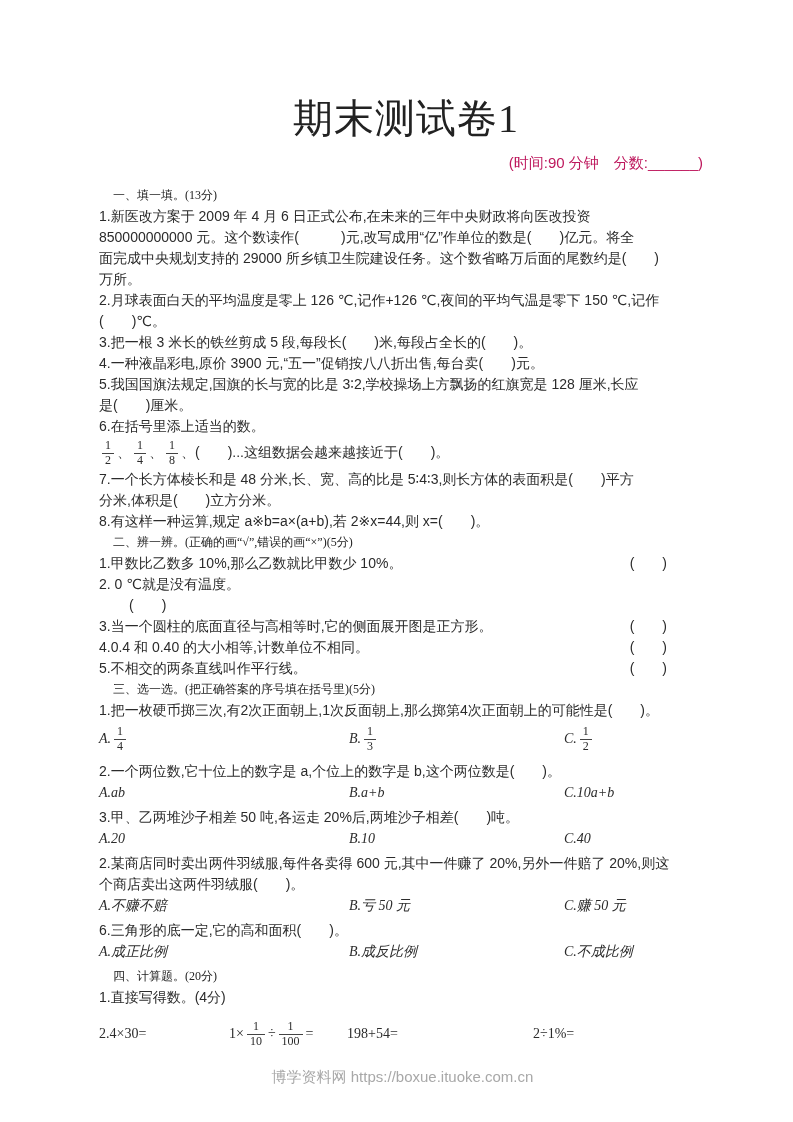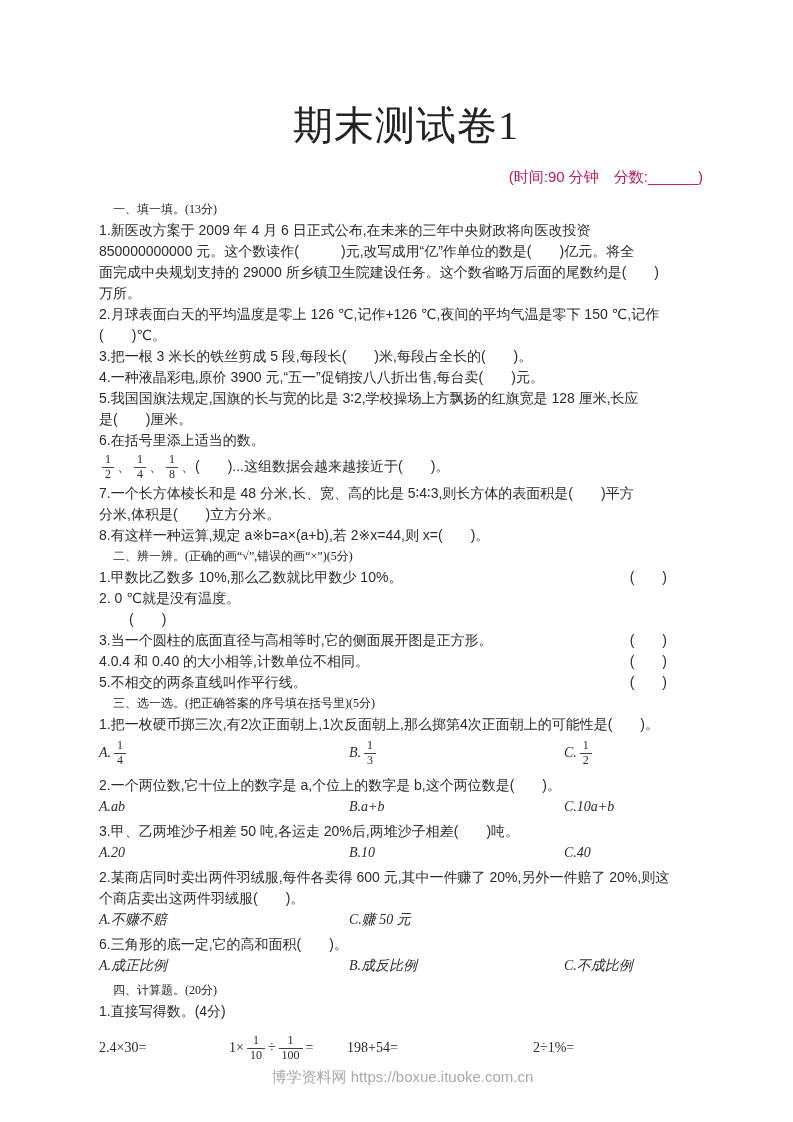--- a/index.html
+++ b/index.html
@@ -3,21 +3,21 @@
 <meta charset="utf-8">
 <style>
   html,body{margin:0;padding:0}
   body{
     width:793px;height:1122px;background:#ffffff;position:relative;overflow:hidden;
     color:#2b2b2b;font-family:"Liberation Sans","DejaVu Sans",sans-serif;font-size:14px;
   }
   .content{padding:86px 80px 0 99px}
   .title{
     font-family:"Liberation Serif","DejaVu Serif",serif;font-weight:400;
-    font-size:40px;line-height:46px;text-align:center;margin:17px;letter-spacing:1px;color:#222;
+    font-size:40px;line-height:46px;text-align:center;margin:10px;letter-spacing:1px;color:#222;
   }
   .meta{
     text-align:right;margin:4px 10px 12px 0;font-size:15px;line-height:21px;color:#be185d;
   }
   .sec-heading{
     font-family:"Liberation Serif","DejaVu Serif",serif;font-size:12px;
     line-height:21px;margin-left:14px;white-space:nowrap;color:#222;
   }
   .line{line-height:21px;white-space:nowrap}
   .judge-row{display:flex;line-height:21px;white-space:nowrap}
@@ -150,20 +150,21 @@
   <div class="line">3.甲、乙两堆沙子相差 50 吨,各运走 20%后,两堆沙子相差(　　)吨。</div>
   <div class="opt-row">
     <span>A.20</span>
     <span>B.10</span>
     <span>C.40</span>
   </div>
   <div class="line">2.某商店同时卖出两件羽绒服,每件各卖得 600 元,其中一件赚了 20%,另外一件赔了 20%,则这</div>
   <div class="line">个商店卖出这两件羽绒服(　　)。</div>
   <div class="opt-row">
     <span>A.不赚不赔</span>
+    <span>B.亏 50 元</span>
     <span>C.赚 50 元</span>
   </div>
   <div class="line">6.三角形的底一定,它的高和面积(　　)。</div>
   <div class="opt-row">
     <span>A.成正比例</span>
     <span>B.成反比例</span>
     <span>C.不成比例</span>
   </div>
 
   <div class="sec-heading">四、计算题。(20分)</div>

